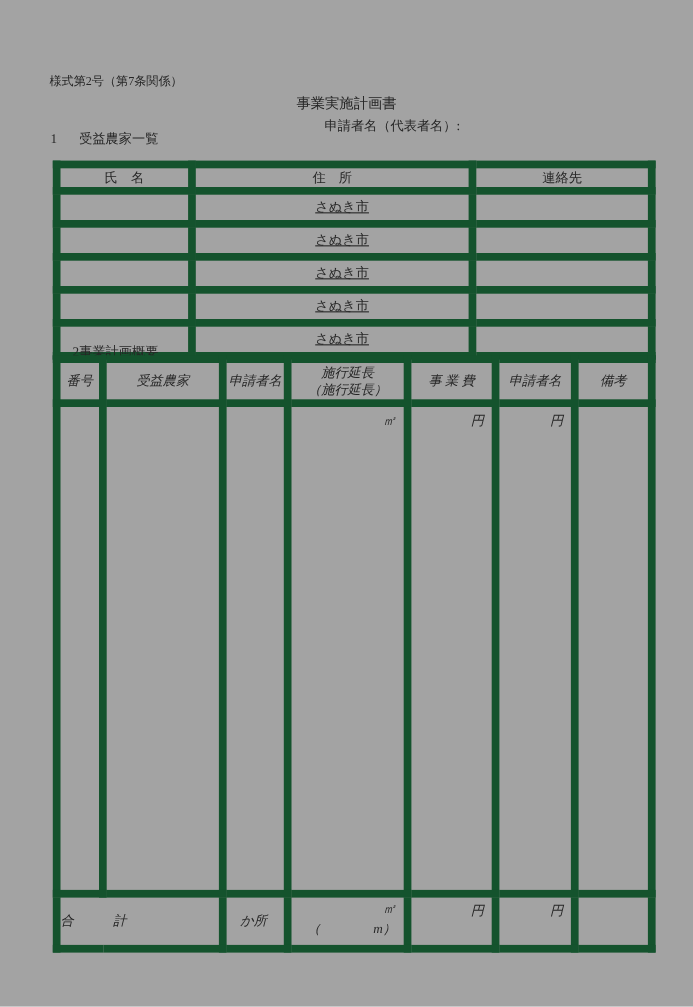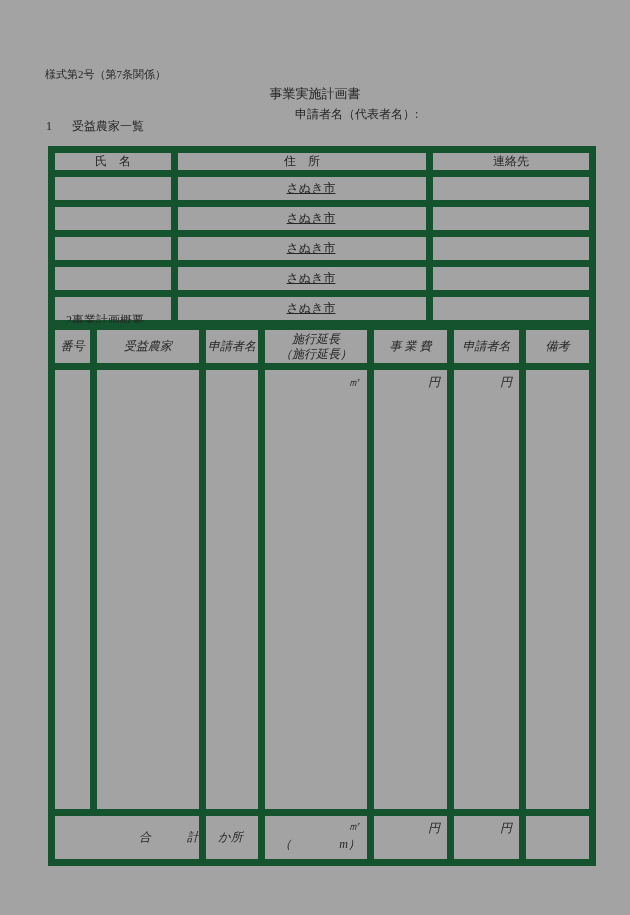--- a/index.html
+++ b/index.html
@@ -30,21 +30,21 @@
   .t1{top:146px;left:48px;}
   .t1 th{height:16px;text-align:center;vertical-align:middle;}
   .t1 td{height:23px;vertical-align:middle;}
   .t1 .c-addr{text-align:center;padding-left:18px;text-decoration:underline;}
 
   .t2{top:323px;left:48px;font-style:italic;}
   .t2 th{height:33px;text-align:center;vertical-align:middle;line-height:15px;}
   .t2 .t2-body td{height:435px;vertical-align:top;}
   .t2 .t2-total td{height:39px;}
   .unit-cell{text-align:right;padding:4px 7px 0 0 !important;vertical-align:top !important;}
-  .total-label{text-align:right;vertical-align:middle;}
+  .total-label{text-align:left;vertical-align:middle;}
   .total-loc{text-align:center;vertical-align:middle;padding-right:3px !important;}
   .total-area{vertical-align:top;}
   .total-area .ta1{text-align:right;padding:3px 7px 0 0;line-height:15px;}
   .total-area .ta2{text-align:right;padding:3px 7px 0 0;line-height:15px;}
 </style>
 </head>
 <body>
 
 <div class="page">
 

